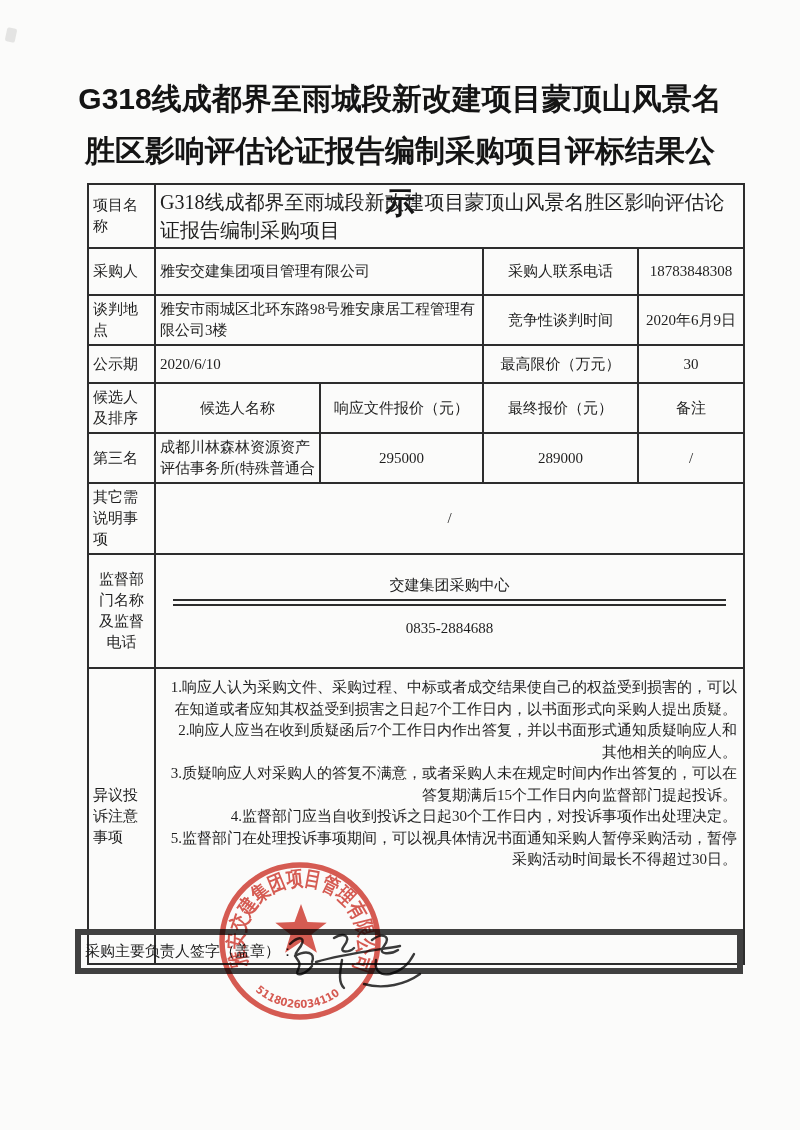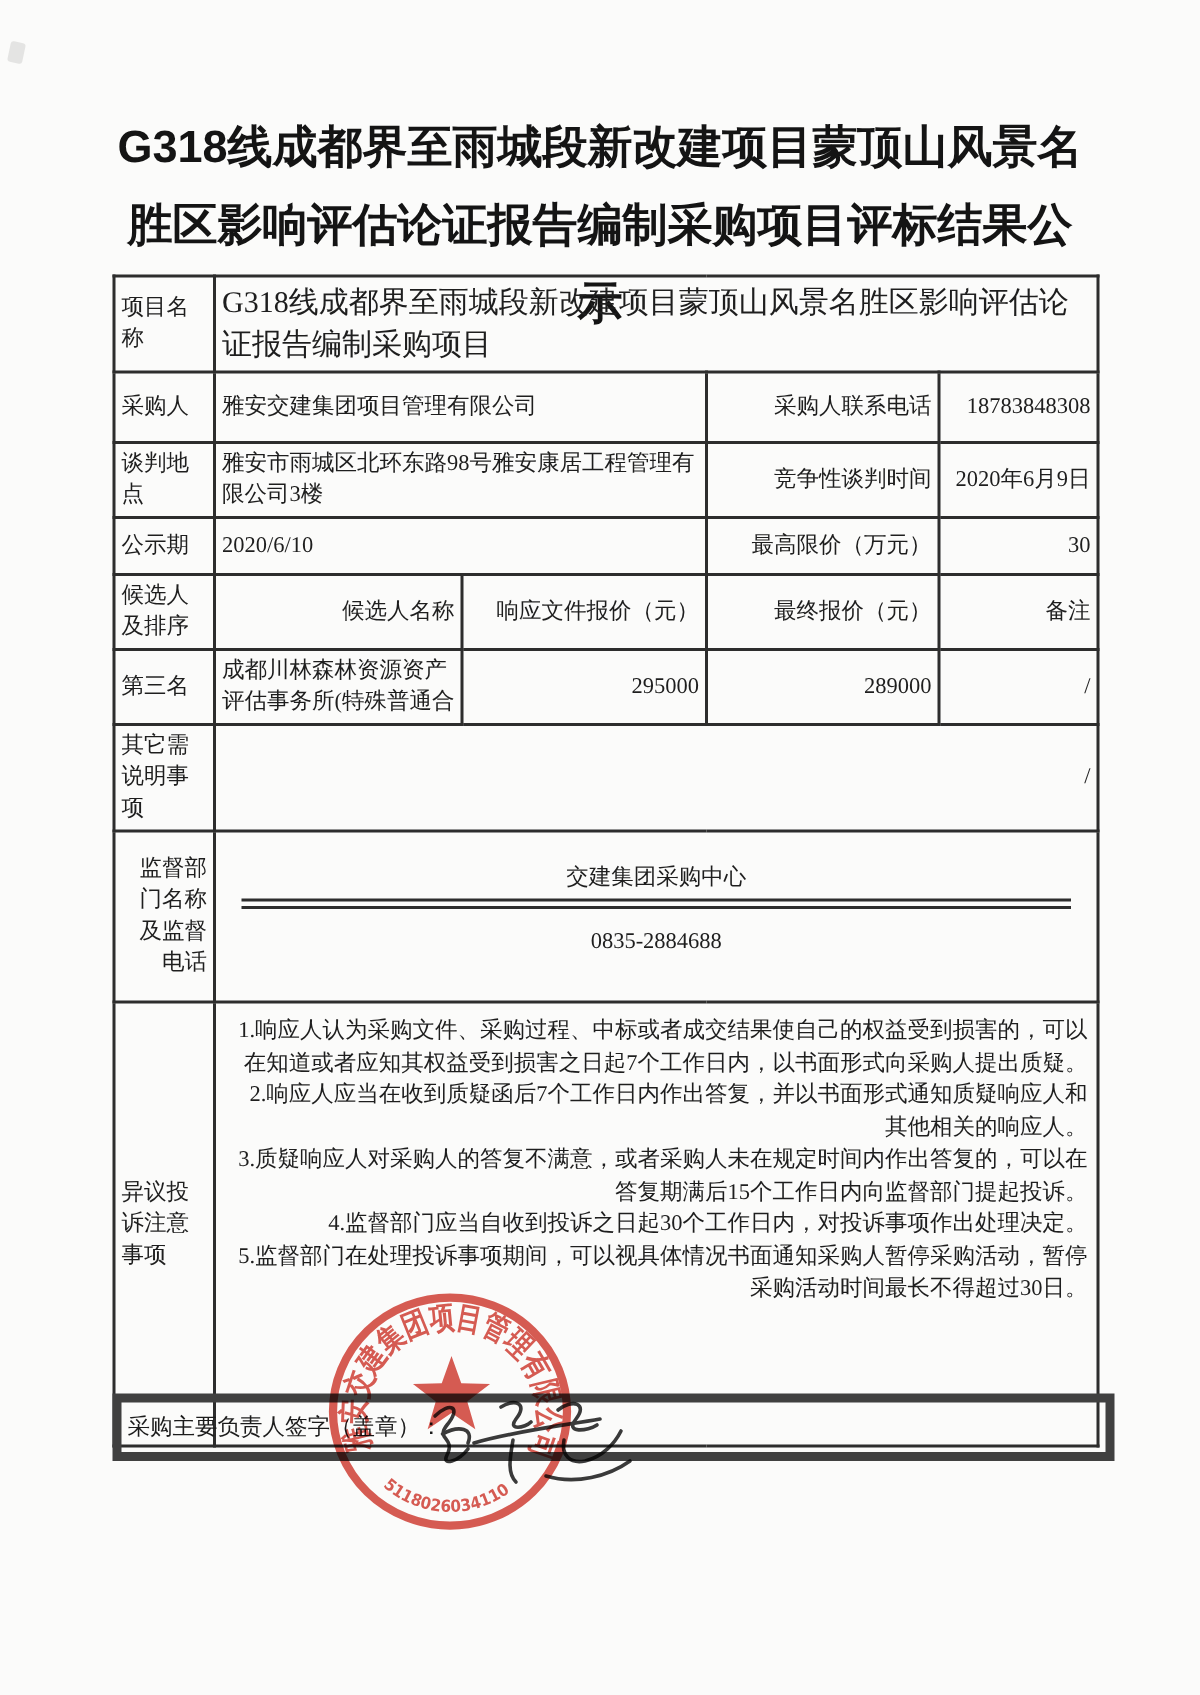--- a/index.html
+++ b/index.html
@@ -18,37 +18,37 @@
     text-align:center;
     font-family:"Liberation Sans", sans-serif;
     font-weight:bold;
     font-size:30px;
     line-height:52px;
     color:#141414;
     letter-spacing:0px;
   }
   .doc-table{
     position:absolute;
-    left:75px; top:183px;
+    left:87px; top:183px;
     width:656px;
     border-collapse:collapse;
     table-layout:fixed;
     font-size:15px;
     line-height:1.4;
     color:#1e1e1e;
   }
   .doc-table td{
     border:2px solid #2d2d2d;
     padding:3px 4px;
     vertical-align:middle;
     word-break:break-all;
     overflow:hidden;
   }
   .lbl{ text-align:left; }
-  .ctr{ text-align:right;margin-left:40px; }
+  .ctr{ text-align:center;margin-left:40px; }
   .num{ font-family:"Liberation Serif", serif; }
   .sup-cell{ padding:17px !important; }
   .sup-row{ display:flex; align-items:center; justify-content:center; }
   .sup-sep{ border-top:2px solid #2d2d2d; border-bottom:2px solid #2d2d2d; height:3px; }
   .objection-items div{ margin:0; text-align:right; }
   .sig-box{
     position:absolute;
     left:75px; top:929px;
     width:652px; height:33px;
     border:6px solid #404040;

